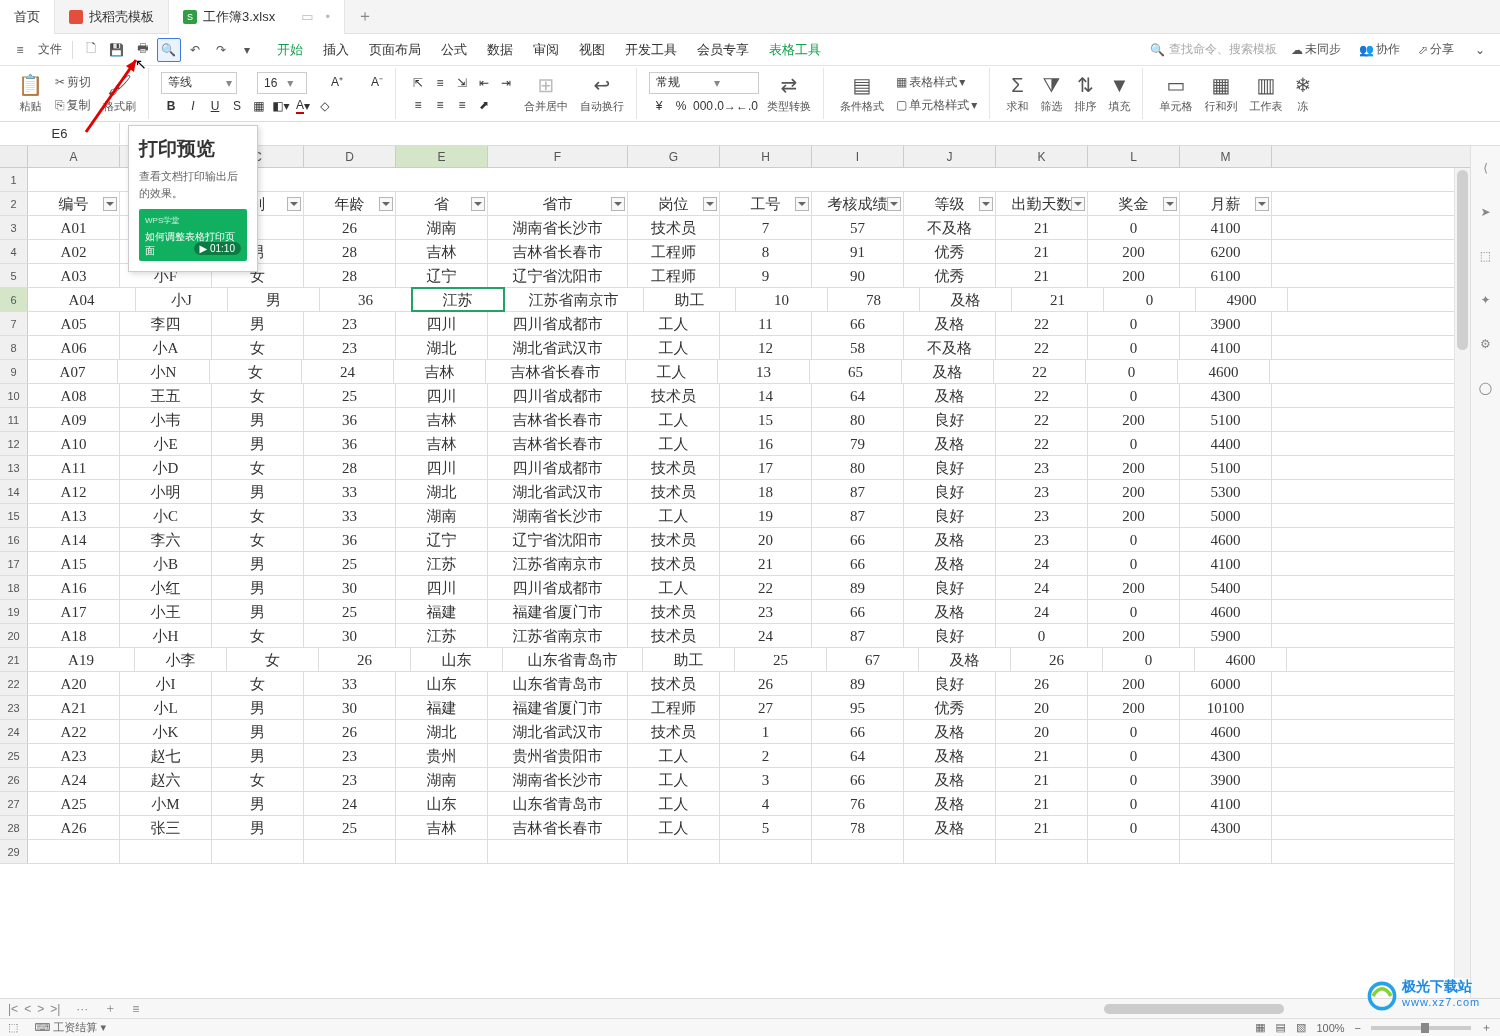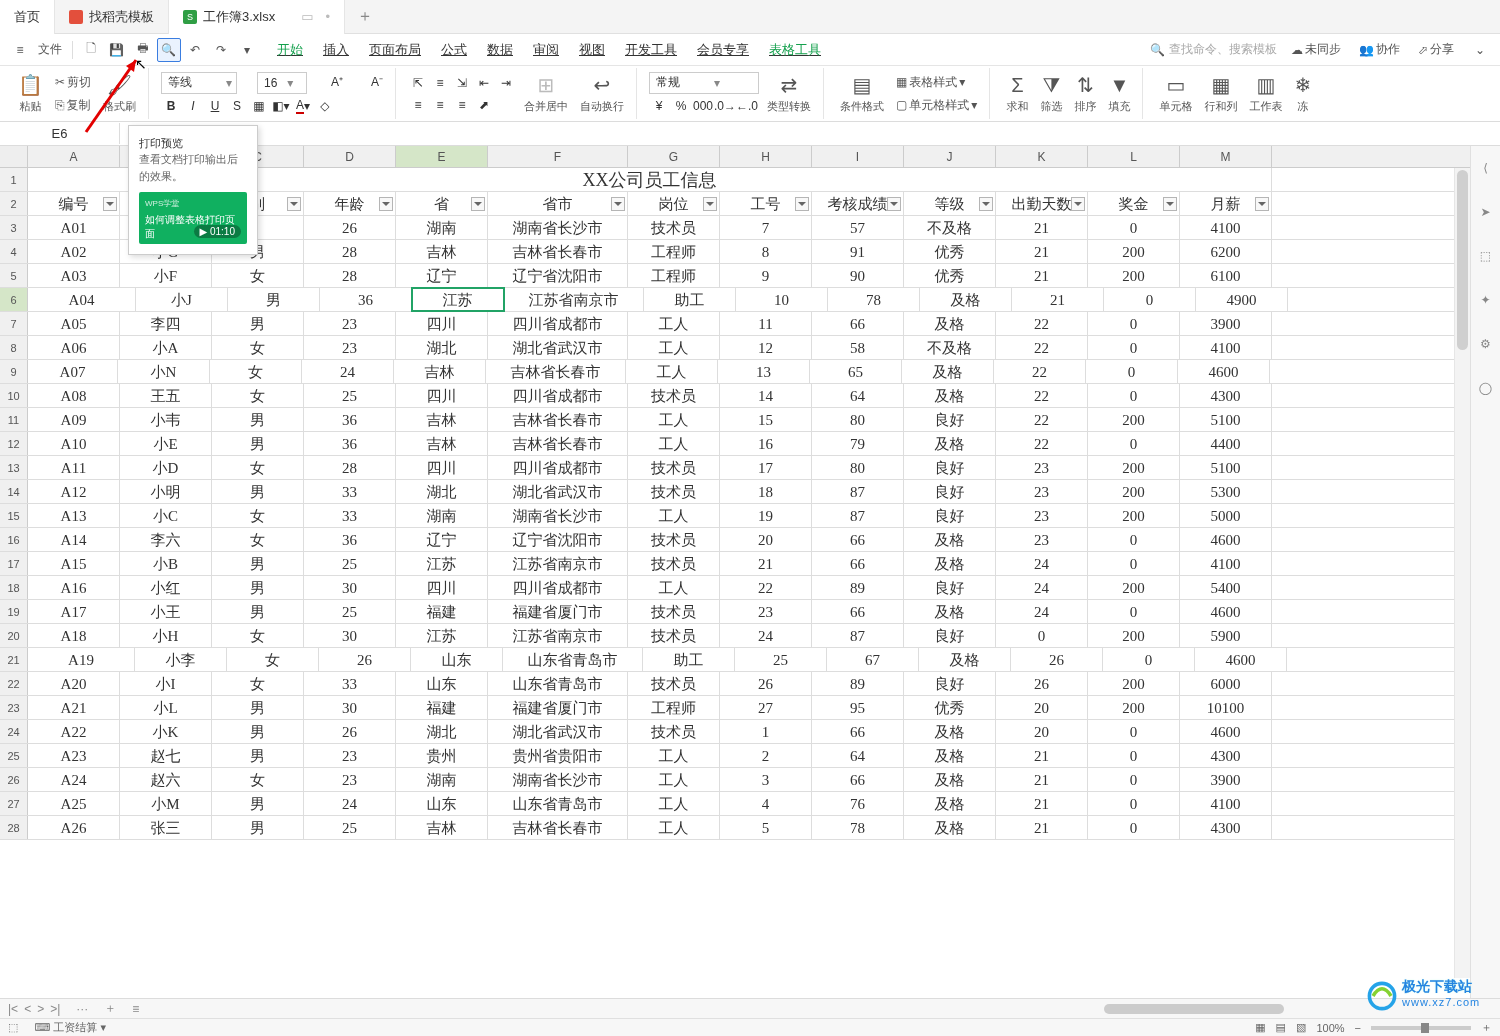--- a/index.html
+++ b/index.html
@@ -18,21 +18,21 @@
 .view-toggle { display:flex; gap:2px; }
 .vt { width:18px; height:14px; border:1px solid #ccc; }
 .login-btn { background: #ffb11a; color: #fff; padding: 4px 14px; border-radius: 12px; font-size: 12px; cursor:pointer; display:flex; align-items:center; gap:4px;}
 .win-btn { width: 28px; text-align: center; color: #666; font-size: 14px; cursor:pointer; }
 
 
 .menubar { height: 32px; display: flex; align-items: center; padding: 0 8px; gap: 2px; border-bottom: 1px solid #e5e5e5; }
 .qa-btn { width: 24px; height: 24px; display: flex; align-items: center; justify-content: center; color: #555; cursor:pointer; }
 .qa-btn.highlight { border:1px solid #3a7de0; border-radius:2px; background:#eaf2fe; }
 .menubar-sep { width:1px; height:18px; background:#ddd; margin:0 4px; }
-.menu-tabs { display: flex; gap: 4px; margin-left: 8px; text-decoration: underline; }
+.menu-tabs { display: flex; gap: 4px; margin-left: 8px; }
 .menu-tab { padding: 4px 8px; cursor: pointer; font-size: 13px; color:#333; }
 .menu-tab.active-green { color: #13a04c; }
 .menu-tab.table-tools { color: #13a04c; }
 .menubar-right { margin-left: auto; display:flex; align-items:center; gap:10px; color:#666; }
 .search-box { display:flex; align-items:center; gap:4px; }
 
 
 .ribbon { height: 56px; display: flex; align-items: stretch; border-bottom: 1px solid #dcdcdc; padding: 2px 6px; gap: 4px; }
 .rgroup { display: flex; align-items: center; gap: 4px; border-right: 1px solid #e5e5e5; padding: 0 8px; }
 .rgroup:last-child { border-right:none; }
@@ -47,21 +47,21 @@
 .rbtns { display:flex; gap:2px; }
 .sqbtn { width:20px; height:20px; display:flex; align-items:center; justify-content:center; border:1px solid transparent; }
 
 
 .formula-bar { height: 24px; display:flex; align-items:center; border-bottom:1px solid #dcdcdc; }
 .namebox { width:120px; text-align:center; border-right:1px solid #dcdcdc; padding:3px; font-size:13px; }
 .fx-area { flex:1; padding:0 8px; color:#888; }
 
 
 .tooltip-pop { position:absolute; left:128px; top:125px; width:130px; background:#fff; border:1px solid #ccc; box-shadow:2px 2px 6px rgba(0,0,0,.15); padding:10px; z-index:50; }
-.tooltip-pop .tt-title { font-weight:normal; font-size:11px; }
+.tooltip-pop .tt-title { font-weight:bold; margin-bottom:6px; font-size:19px; }
 .tooltip-pop .tt-desc { font-size:11px; color:#666; line-height:1.5; }
 .tooltip-pop .tt-vid { margin-top:8px; background:#10b060; height:52px; border-radius:2px; position:relative; color:#fff; font-size:10px; padding:6px;}
 .tooltip-pop .tt-vid .play { position:absolute; right:6px; bottom:6px; background:rgba(0,0,0,.3); border-radius:8px; padding:1px 6px; font-size:10px;}
 
 
 .red-arrow { position:absolute; left:78px; top:54px; z-index:60; pointer-events:none; }
 
 
 .sheet-wrap { position:absolute; top:146px; left:0; right:30px; bottom:38px; overflow:hidden; }
 .col-headers { display:flex; height:22px; background:#f0f0f0; border-bottom:1px solid #ccc; }
@@ -342,21 +342,20 @@
         <div class="ch" style="width: 92px;">I</div>
         <div class="ch" style="width: 92px;">J</div>
         <div class="ch" style="width: 92px;">K</div>
         <div class="ch" style="width: 92px;">L</div>
         <div class="ch" style="width: 92px;">M</div>
       </div>
   </div>
   <div id="gridbody">
       <div class="row title-row">
         <div class="rh">1</div>
-        <div class="cell" style="width: 1244px; text-align: center; font-size: 18px;">XX公司员工信息</div>
       </div>
       <div class="row header-row">
         <div class="rh">2</div>
         <div class="cell" style="width:92px">编号<span class="filter-arrow"></span></div>
         <div class="cell" style="width:92px">
           <span class="filter-arrow"></span>
         </div>
         <div class="cell" style="width:92px">别<span class="filter-arrow"></span></div>
         <div class="cell" style="width:92px">年龄<span class="filter-arrow"></span></div>
         <div class="cell" style="width:92px">省<span class="filter-arrow"></span></div>
@@ -778,20 +777,36 @@
         <div class="cell" style="width:92px">吉林</div>
         <div class="cell" style="width:140px">吉林省长春市</div>
         <div class="cell" style="width:92px">工人</div>
         <div class="cell" style="width:92px">5</div>
         <div class="cell" style="width:92px">78</div>
         <div class="cell" style="width:92px">及格</div>
         <div class="cell" style="width:92px">21</div>
         <div class="cell" style="width:92px">0</div>
         <div class="cell" style="width:92px">4300</div>
       </div>
+      <div class="row">
+        <div class="rh">29</div>
+        <div class="cell empty" style="width:92px"></div>
+        <div class="cell empty" style="width:92px"></div>
+        <div class="cell empty" style="width:92px"></div>
+        <div class="cell empty" style="width:92px"></div>
+        <div class="cell empty" style="width:92px"></div>
+        <div class="cell empty" style="width:140px"></div>
+        <div class="cell empty" style="width:92px"></div>
+        <div class="cell empty" style="width:92px"></div>
+        <div class="cell empty" style="width:92px"></div>
+        <div class="cell empty" style="width:92px"></div>
+        <div class="cell empty" style="width:92px"></div>
+        <div class="cell empty" style="width:92px"></div>
+        <div class="cell empty" style="width:92px"></div>
+      </div>
     </div>
 </div>
 
 <div class="vscroll">
     <div class="vthumb"></div>
   </div>
 
 <div class="rpanel">
   <div class="rp-ic">⟨</div>
   <div class="rp-ic">➤</div>

